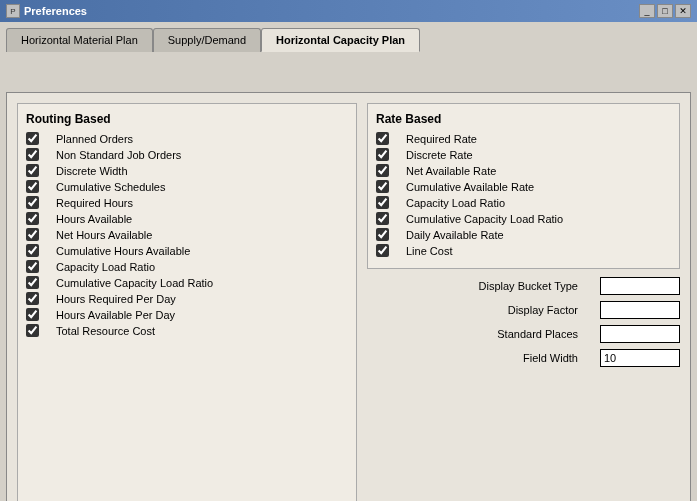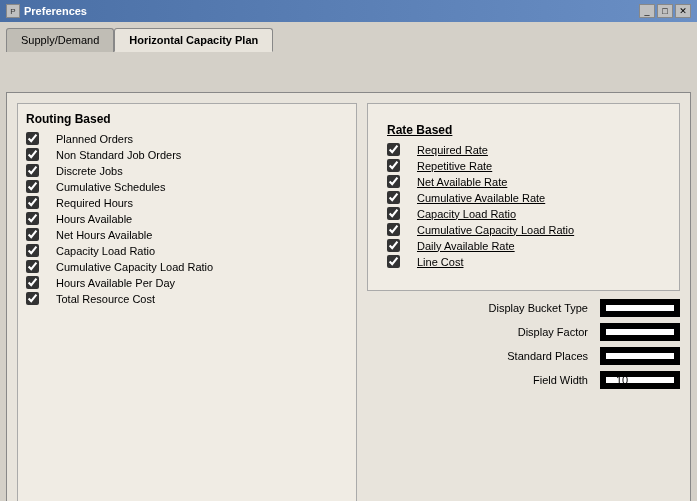--- a/index.html
+++ b/index.html
@@ -107,22 +107,21 @@
     }
     .right-panel {
       flex: 1;
       display: flex;
       flex-direction: column;
       gap: 8px;
     }
     .rate-based-panel {
       background: #f0ece4;
       border: 1px solid #aaa;
-      padding: 19px;
-      text-decoration: underline;
+      padding: 8px;
     }
     .settings-panel {
       background: transparent;
       padding: 0;
     }
     .panel-title {
       font-weight: bold;
       font-size: 12px;
       margin-bottom: 6px;
     }
@@ -136,96 +135,105 @@
     .checkbox-item input[type="checkbox"] {
       width: 13px;
       height: 13px;
       accent-color: #333;
     }
     .settings-row {
       display: flex;
       align-items: center;
       justify-content: flex-end;
       margin-bottom: 6px;
-      gap: 12px;
+      gap: 22px;
     }
     .settings-label {
       font-size: 11px;
       text-align: right;
       min-width: 110px;
     }
     .settings-input {
       width: 80px;
       height: 18px;
-      border: 6px solid #000000;
+      border: 1px solid #000000;
       background: #fff;
       font-size: 11px;
-      padding: 1px 10px;
+      padding: 1px 3px;
     }
   </style>
 </head>
 <body>
 
 <div class="title-bar">
   <div class="title-bar-left">
     <div class="title-bar-icon">P</div>
     <span class="title-bar-title">Preferences</span>
   </div>
   <div class="title-bar-controls">
     <div class="title-bar-btn">_</div>
     <div class="title-bar-btn">□</div>
     <div class="title-bar-btn">✕</div>
   </div>
 </div>
 
 <div class="main-content">
   <div class="tabs-bar">
+    <div class="tab">Horizontal Material Plan</div>
     <div class="tab">Supply/Demand</div>
     <div class="tab active">Horizontal Capacity Plan</div>
   </div>
   <div class="tab-content">
     <div class="columns">
       <div class="panel left-panel">
         <div class="panel-title">Routing Based</div>
         <div id="routing-items">
             <div class="checkbox-item">
               <input type="checkbox" checked="" style="">
               <span>Planned Orders</span>
             </div>
             <div class="checkbox-item">
               <input type="checkbox" checked="" style="">
               <span>Non Standard Job Orders</span>
             </div>
             <div class="checkbox-item">
               <input type="checkbox" checked="" style="">
-              <span>Discrete Jobs</span>
+              <span>Discrete Width</span>
             </div>
             <div class="checkbox-item">
               <input type="checkbox" checked="" style="">
               <span>Cumulative Schedules</span>
             </div>
             <div class="checkbox-item">
               <input type="checkbox" checked="" style="">
               <span>Required Hours</span>
             </div>
             <div class="checkbox-item">
               <input type="checkbox" checked="" style="">
               <span>Hours Available</span>
             </div>
             <div class="checkbox-item">
               <input type="checkbox" checked="" style="">
               <span>Net Hours Available</span>
             </div>
             <div class="checkbox-item">
               <input type="checkbox" checked="" style="">
+              <span>Cumulative Hours Available</span>
+            </div>
+            <div class="checkbox-item">
+              <input type="checkbox" checked="" style="">
               <span>Capacity Load Ratio</span>
             </div>
             <div class="checkbox-item">
               <input type="checkbox" checked="" style="">
               <span>Cumulative Capacity Load Ratio</span>
+            </div>
+            <div class="checkbox-item">
+              <input type="checkbox" checked="" style="">
+              <span>Hours Required Per Day</span>
             </div>
             <div class="checkbox-item">
               <input type="checkbox" checked="" style="">
               <span>Hours Available Per Day</span>
             </div>
             <div class="checkbox-item">
               <input type="checkbox" checked="" style="">
               <span>Total Resource Cost</span>
             </div>
           </div>
@@ -233,21 +241,21 @@
       <div class="right-panel">
         <div class="rate-based-panel">
           <div class="panel-title">Rate Based</div>
           <div id="rate-items">
               <div class="checkbox-item">
                 <input type="checkbox" checked="" style="">
                 <span>Required Rate</span>
               </div>
               <div class="checkbox-item">
                 <input type="checkbox" checked="" style="">
-                <span>Repetitive Rate</span>
+                <span>Discrete Rate</span>
               </div>
               <div class="checkbox-item">
                 <input type="checkbox" checked="" style="">
                 <span>Net Available Rate</span>
               </div>
               <div class="checkbox-item">
                 <input type="checkbox" checked="" style="">
                 <span>Cumulative Available Rate</span>
               </div>
               <div class="checkbox-item">

